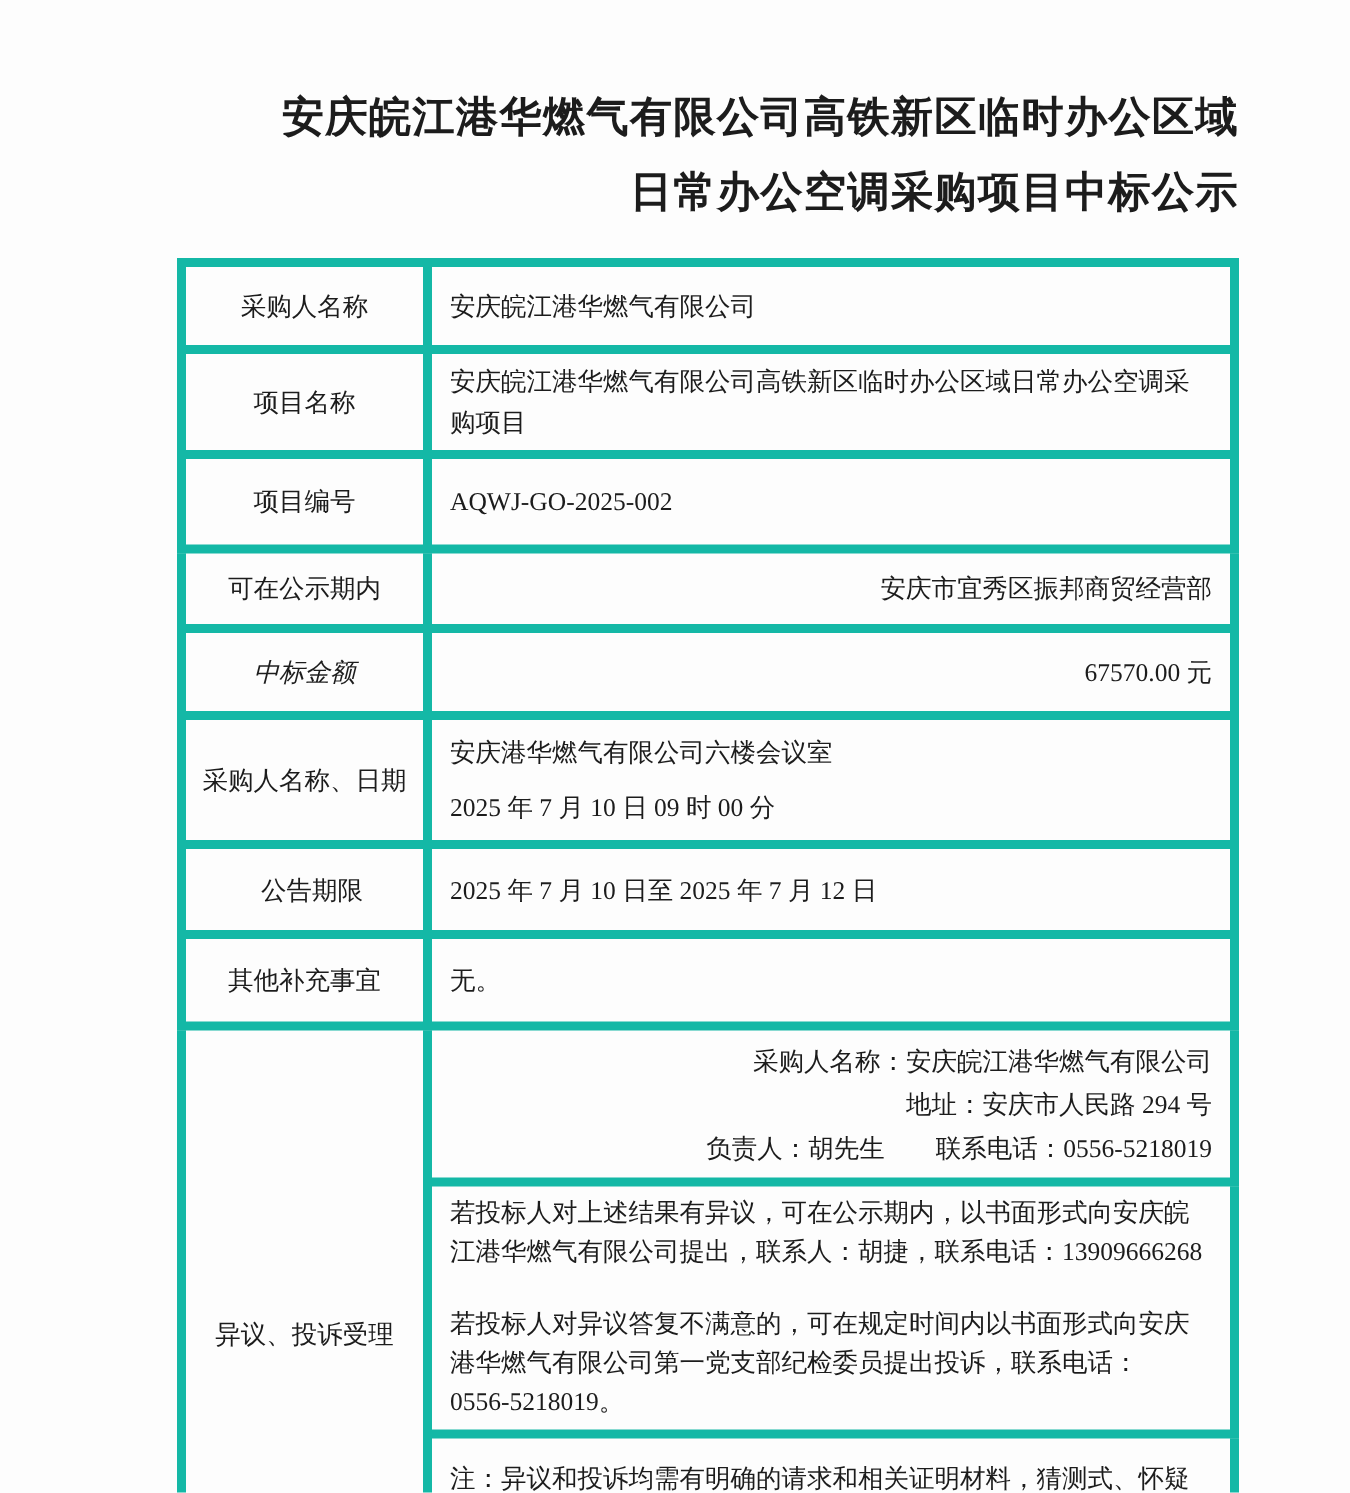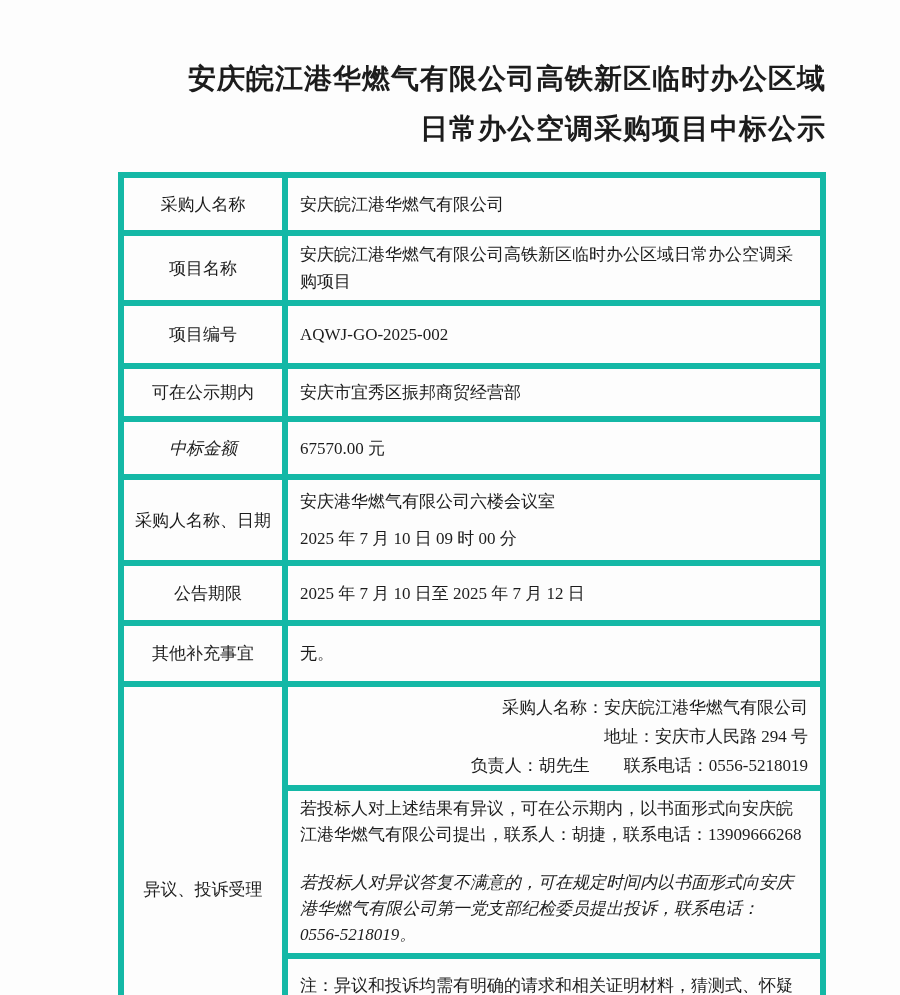--- a/index.html
+++ b/index.html
@@ -38,25 +38,25 @@
     padding: 5px 12px;
     vertical-align: middle;
     line-height: 27px;
     word-break: break-all;
   }
   td.label {
     width: 154px;
     text-align: center;
     padding: 5px 2px;
   }
-  td.center { text-align: left; }
+  td.center { text-align: right; }
   .pre { white-space: pre-line; }
   .contact-block { line-height: 29px; text-align: right; }
   .objection-p { margin: 0; line-height: 26px; }
-  .objection-p + .objection-p { margin-top: 22px; font-style: italic; }
+  .objection-p + .objection-p { margin-top: 22px; }
   .open-line1 { margin-bottom: 10px; }
   .note-block { line-height: 27px; }
 </style>
 </head>
 <body>
 
 <div class="doc">
 
   <h1 class="title pre">安庆皖江港华燃气有限公司高铁新区临时办公区域
 日常办公空调采购项目中标公示</h1>

